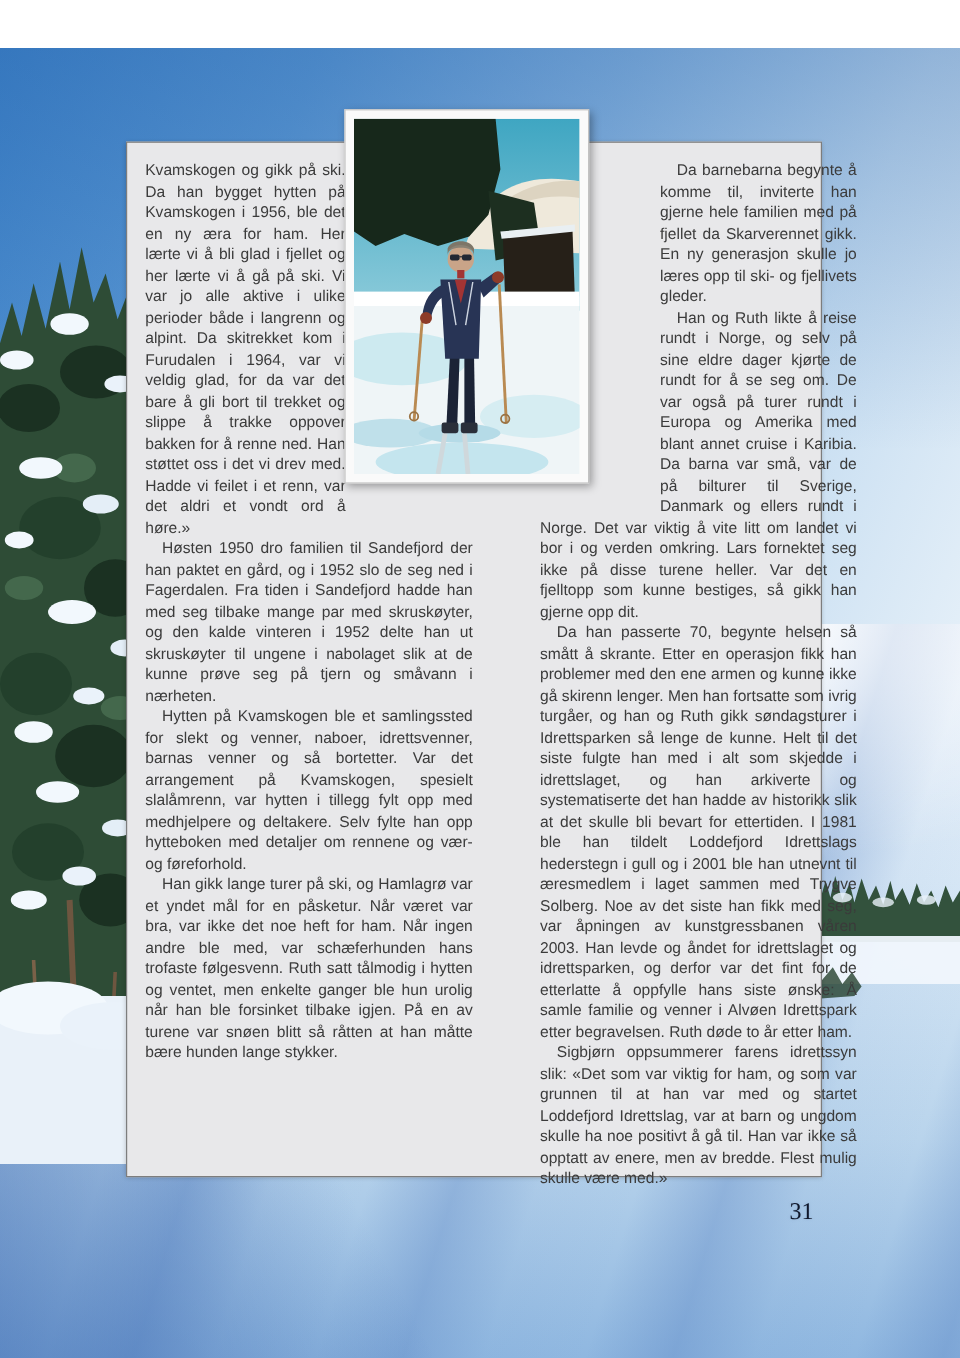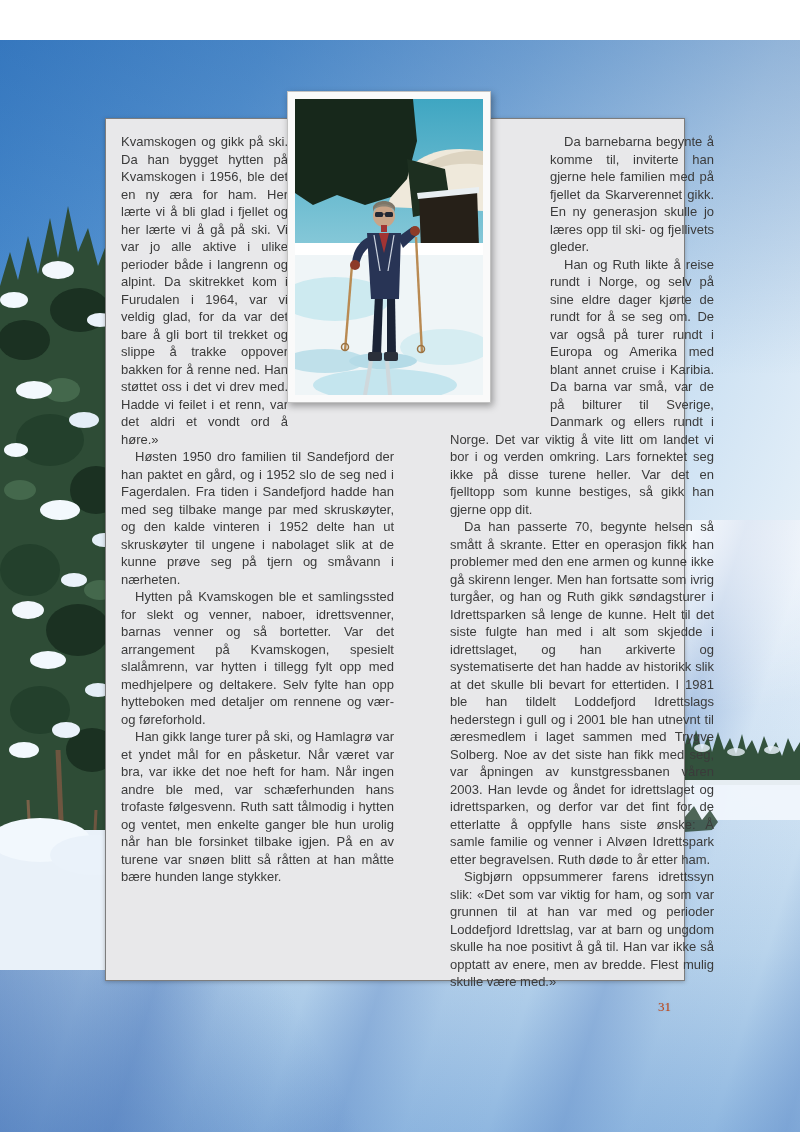--- a/index.html
+++ b/index.html
@@ -32,21 +32,21 @@
   .float-r{float:right;width:106px;height:282px;}
   .float-l{float:left;width:100px;height:282px;}
   .col p{margin:0;}
   .indent{text-indent:14px;}
   
   .photo-frame{position:absolute;left:287px;top:91px;margin:0;padding:7px;background:#fafafa;
         border:1px solid #c2c2c2;box-shadow:2px 3px 7px rgba(0,0,0,0.35);}
   .photo-frame svg{display:block;}
   
   .pageno{position:absolute;left:658px;top:999px;font-family:"Liberation Serif",serif;
-        font-size:13px;color:#c2410c;text-shadow:0 0 2px rgba(120,150,190,0.6);}
+        font-size:20px;color:#0f172a;text-shadow:0 0 2px rgba(120,150,190,0.6);}
 </style>
 </head>
 <body>
 
 <div class="page">
 
   <div class="bg">
     <div class="sky"></div>
     <div class="snow"></div>
     <div class="snow-shadow-left"></div>
@@ -102,21 +102,21 @@
       <p>Kvamskogen og gikk på ski. Da han bygget hytten på Kvamskogen i 1956, ble det en ny æra for ham. Her lærte vi å bli glad i fjellet og her lærte vi å gå på ski. Vi var jo alle aktive i ulike perioder både i langrenn og alpint. Da skitrekket kom i Furudalen i 1964, var vi veldig glad, for da var det bare å gli bort til trekket og slippe å trakke oppover bakken for å renne ned. Han støttet oss i det vi drev med. Hadde vi feilet i et renn, var det aldri et vondt ord å høre.»</p>
       <p class="indent">Høsten 1950 dro familien til Sandefjord der han paktet en gård, og i 1952 slo de seg ned i Fagerdalen. Fra tiden i Sandefjord hadde han med seg tilbake mange par med skruskøyter, og den kalde vinteren i 1952 delte han ut skruskøyter til ungene i nabolaget slik at de kunne prøve seg på tjern og småvann i nærheten.</p>
       <p class="indent">Hytten på Kvamskogen ble et samlingssted for slekt og venner, naboer, idrettsvenner, barnas venner og så bortetter. Var det arrangement på Kvamskogen, spesielt slalåmrenn, var hytten i tillegg fylt opp med medhjelpere og deltakere. Selv fylte han opp hytteboken med detaljer om rennene og vær- og føreforhold.</p>
       <p class="indent">Han gikk lange turer på ski, og Hamlagrø var et yndet mål for en påsketur. Når været var bra, var ikke det noe heft for ham. Når ingen andre ble med, var schæferhunden hans trofaste følgesvenn. Ruth satt tålmodig i hytten og ventet, men enkelte ganger ble hun urolig når han ble forsinket tilbake igjen. På en av turene var snøen blitt så råtten at han måtte bære hunden lange stykker.</p>
     </div>
     <div class="col col-right">
       <div class="float-l"></div>
       <p class="indent">Da barnebarna begynte å komme til, inviterte han gjerne hele familien med på fjellet da Skarverennet gikk. En ny generasjon skulle jo læres opp til ski- og fjellivets gleder.</p>
       <p class="indent">Han og Ruth likte å reise rundt i Norge, og selv på sine eldre dager kjørte de rundt for å se seg om. De var også på turer rundt i Europa og Amerika med blant annet cruise i Karibia. Da barna var små, var de på bilturer til Sverige, Danmark og ellers rundt i Norge. Det var viktig å vite litt om landet vi bor i og verden omkring. Lars fornektet seg ikke på disse turene heller. Var det en fjelltopp som kunne bestiges, så gikk han gjerne opp dit.</p>
       <p class="indent">Da han passerte 70, begynte helsen så smått å skrante. Etter en operasjon fikk han problemer med den ene armen og kunne ikke gå skirenn lenger. Men han fortsatte som ivrig turgåer, og han og Ruth gikk søndagsturer i Idrettsparken så lenge de kunne. Helt til det siste fulgte han med i alt som skjedde i idrettslaget, og han arkiverte og systematiserte det han hadde av historikk slik at det skulle bli bevart for ettertiden. I 1981 ble han tildelt Loddefjord Idrettslags hederstegn i gull og i 2001 ble han utnevnt til æresmedlem i laget sammen med Trygve Solberg. Noe av det siste han fikk med seg, var åpningen av kunstgressbanen våren 2003. Han levde og åndet for idrettslaget og idrettsparken, og derfor var det fint for de etterlatte å oppfylle hans siste ønske: Å samle familie og venner i Alvøen Idrettspark etter begravelsen. Ruth døde to år etter ham.</p>
-      <p class="indent">Sigbjørn oppsummerer farens idrettssyn slik: «Det som var viktig for ham, og som var grunnen til at han var med og perioder Loddefjord Idrettslag, var at barn og ungdom skulle ha noe positivt å gå til. Han var ikke så opptatt av enere, men av bredde. Flest mulig skulle være med.»</p>
+      <p class="indent">Sigbjørn oppsummerer farens idrettssyn slik: «Det som var viktig for ham, og som var grunnen til at han var med og startet Loddefjord Idrettslag, var at barn og ungdom skulle ha noe positivt å gå til. Han var ikke så opptatt av enere, men av bredde. Flest mulig skulle være med.»</p>
     </div>
   </div>
 
   <figure class="photo-frame">
     <svg width="188" height="296" viewBox="0 0 188 296">
       <defs>
         <linearGradient id="pg-sky" x1="0" y1="0" x2="0" y2="1">
           <stop offset="0" stop-color="#3fa6c2"></stop>
             <stop offset="1" stop-color="#8ccbda"></stop>
         </linearGradient>

